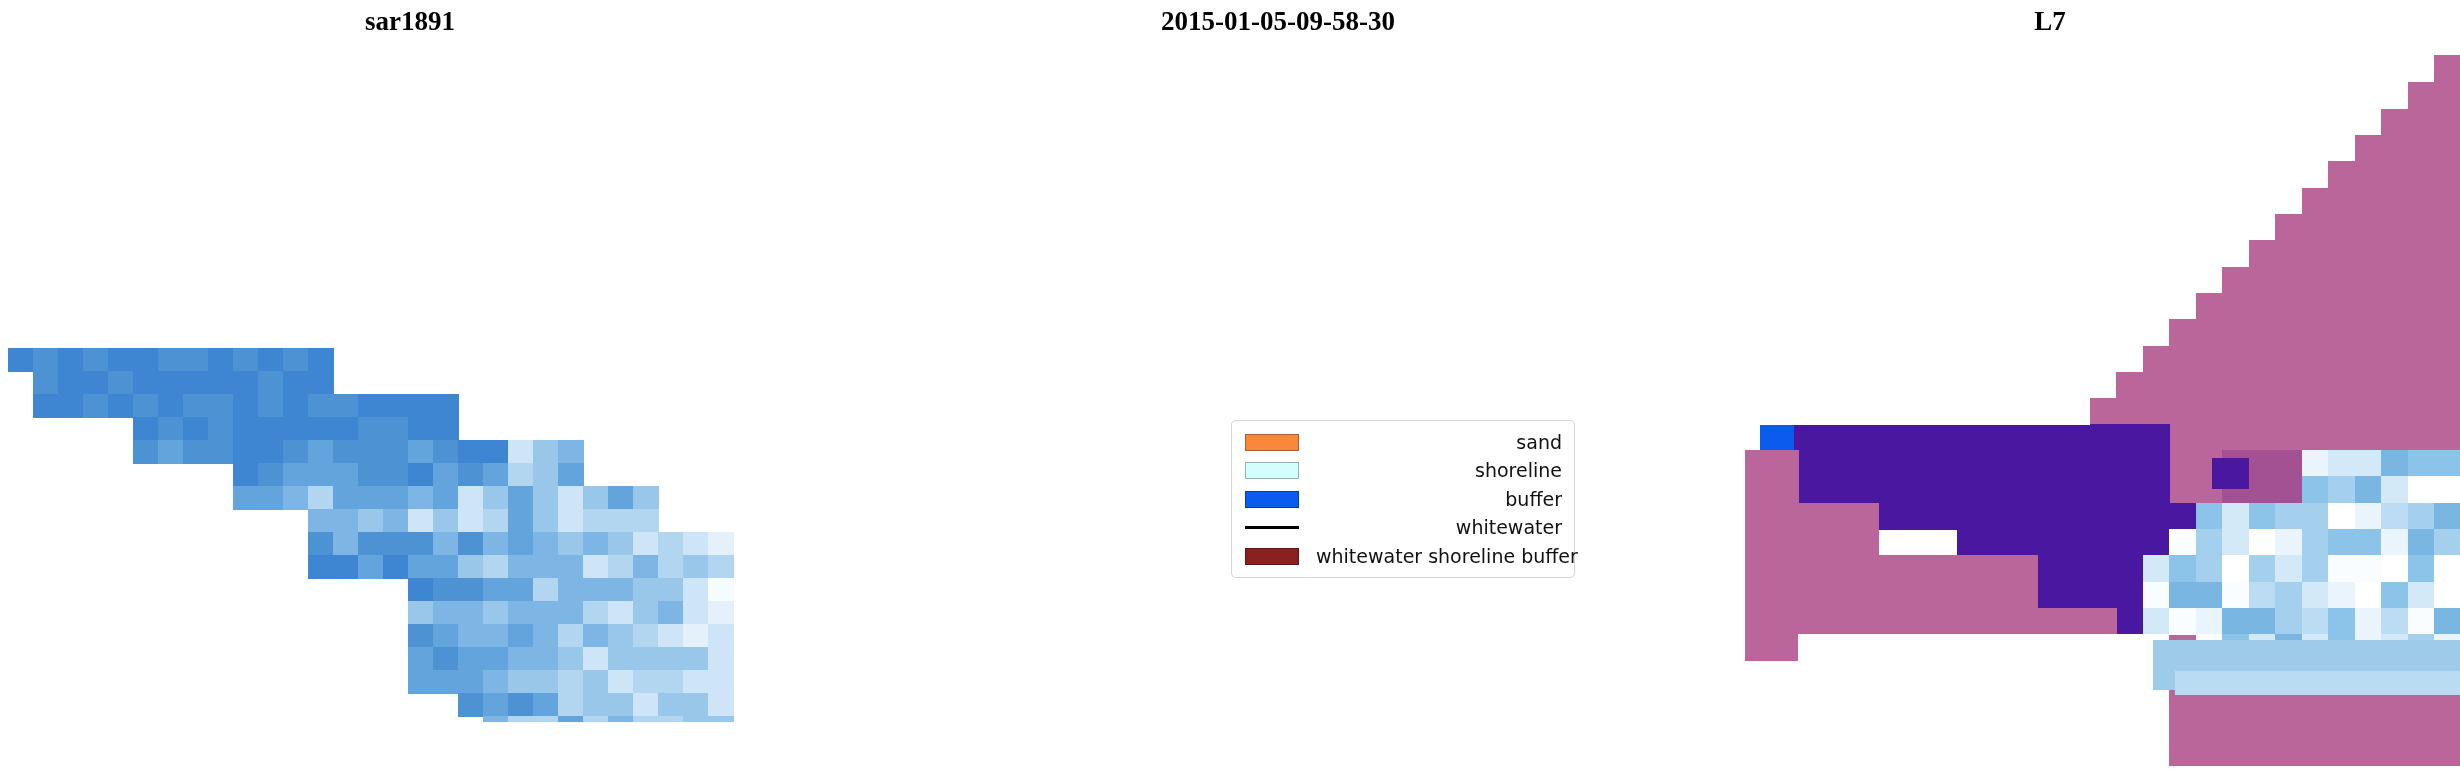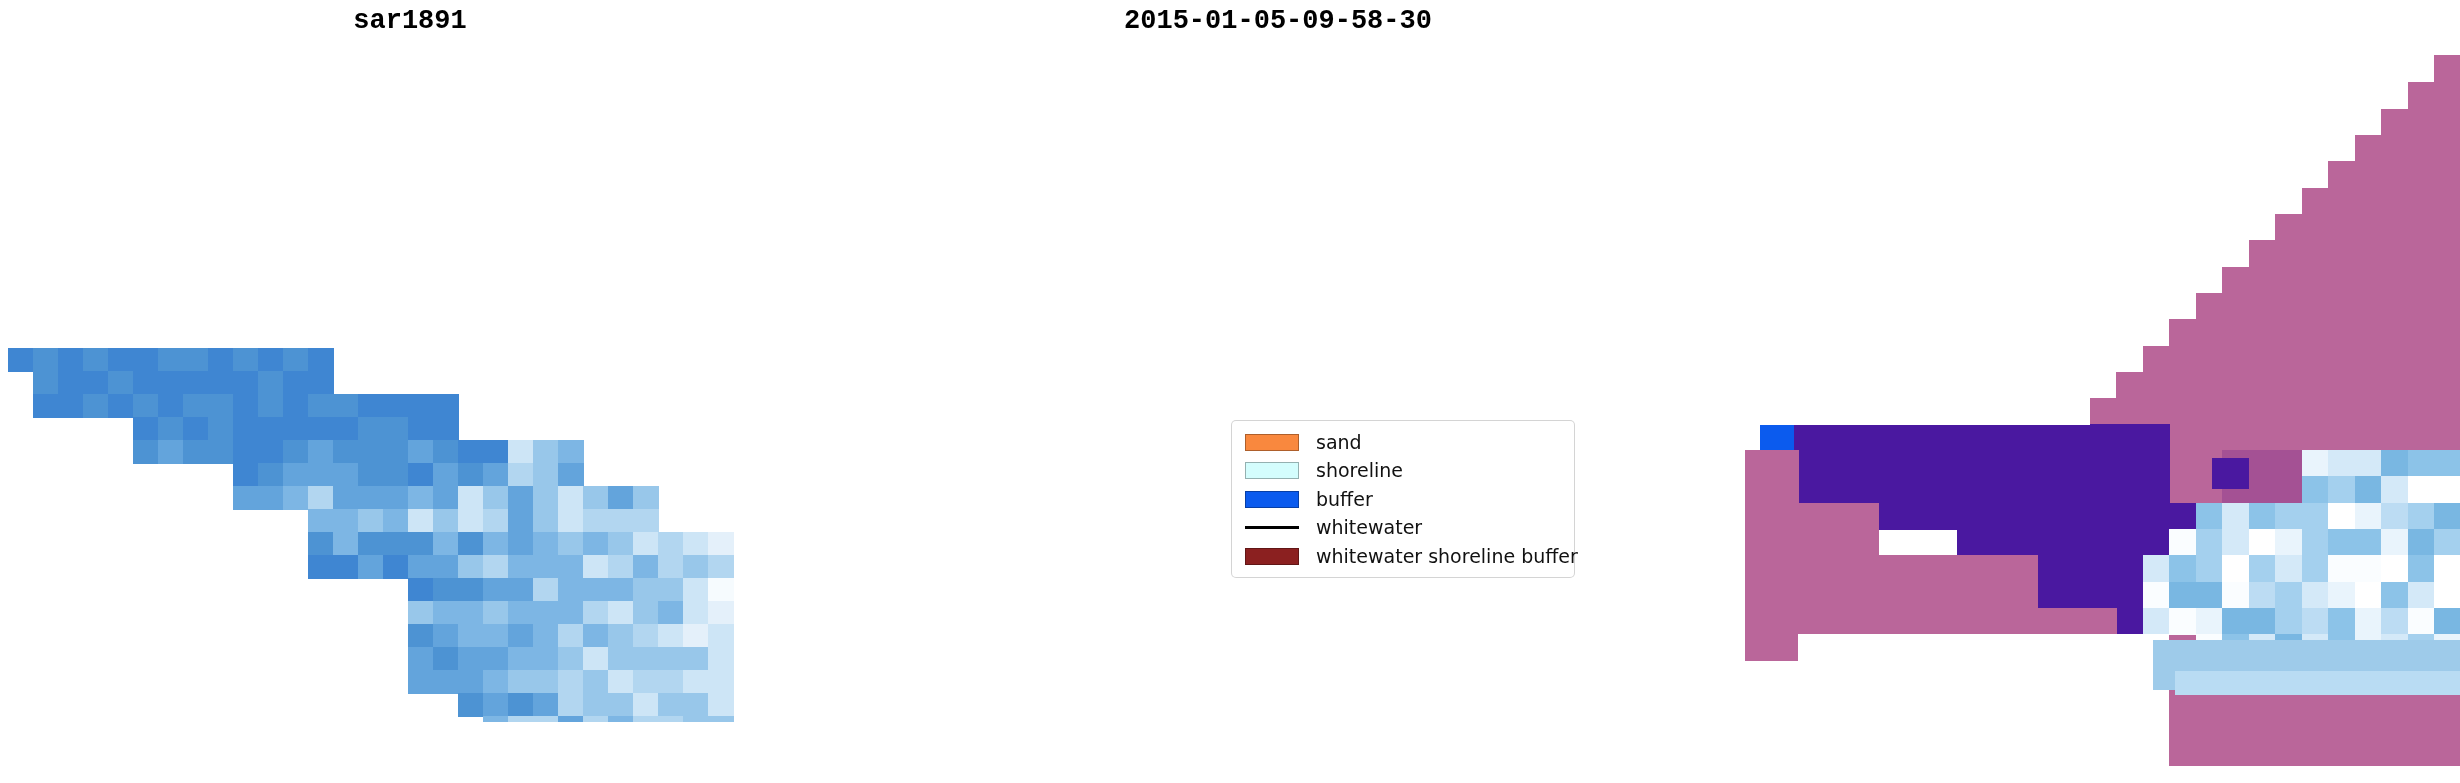--- a/index.html
+++ b/index.html
@@ -15,21 +15,21 @@
 
   .panel{position:absolute;top:0;height:783px;}
   #panel-1{left:0;width:820px;}
   #panel-2{left:868px;width:820px;}
   #panel-3{left:1640px;width:820px;}
 
   .panel-title{
     position:absolute;top:6px;left:0;width:820px;
     text-align:center;
     font-size:27px;font-weight:bold;color:#000000;
-    font-family:Liberation Mono, monospace;
+    font-family:Liberation Serif, serif;
     letter-spacing:0px;
     white-space:nowrap;
   }
 
   
   .raster{position:absolute;overflow:hidden;}
   #raster-1{left:8px;top:348px;width:726px;height:374px;}
   #raster-2{left:877px;top:55px;width:716px;height:711px;}
 
   .cell{position:absolute;}
@@ -39,21 +39,21 @@
     position:absolute;
     left:1231px;top:420px;
     width:344px;height:158px;
     background:rgba(255,255,255,0.82);
     border:1px solid rgba(204,204,204,0.85);
     border-radius:5px;
     box-sizing:border-box;
     padding:9px 12px 9px 13px;
     display:flex;flex-direction:column;justify-content:space-between;
   }
-  .legend-row{display:flex;align-items:center;height:24px;}
+  .legend-row{display:flex;align-items:center;height:24px;justify-content:space-between;}
   .legend-swatch{
     width:54px;height:17px;margin-right:17px;flex:0 0 auto;
     border:1px solid rgba(0,0,0,0.30);box-sizing:border-box;
   }
   .legend-line-wrap{
     width:54px;height:17px;margin-right:17px;flex:0 0 auto;
     display:flex;align-items:center;
   }
   .legend-line{width:54px;height:3px;background:#000000;}
   .legend-label{
@@ -482,20 +482,24 @@
         <div class="cell" style="left: 0px; top: 184.333px; width: 503.852px; height: 27.3333px; background: rgb(255, 255, 255);"></div>
         <div class="cell" style="left: 0px; top: 210.667px; width: 477.333px; height: 27.3333px; background: rgb(255, 255, 255);"></div>
         <div class="cell" style="left: 0px; top: 237px; width: 450.815px; height: 27.3333px; background: rgb(255, 255, 255);"></div>
         <div class="cell" style="left: 0px; top: 263.333px; width: 424.296px; height: 27.3333px; background: rgb(255, 255, 255);"></div>
         <div class="cell" style="left: 0px; top: 289.667px; width: 397.778px; height: 27.3333px; background: rgb(255, 255, 255);"></div>
         <div class="cell" style="left: 0px; top: 316px; width: 371.259px; height: 27.3333px; background: rgb(255, 255, 255);"></div>
         <div class="cell" style="left: 0px; top: 342.333px; width: 344.741px; height: 27.3333px; background: rgb(255, 255, 255);"></div>
       </div>
   </div>
 
+  <div class="panel" id="panel-3">
+    <div class="panel-title" style="z-index: 60;">L7</div>
+
+  </div>
 
   <div id="legend" style="z-index: 50;">
       <div class="legend-row">
         <div class="legend-swatch" style="background: rgb(249, 136, 62);"></div>
         <span class="legend-label">sand</span>
       </div>
       <div class="legend-row">
         <div class="legend-swatch" style="background: rgb(212, 253, 253);"></div>
         <span class="legend-label">shoreline</span>
       </div>

